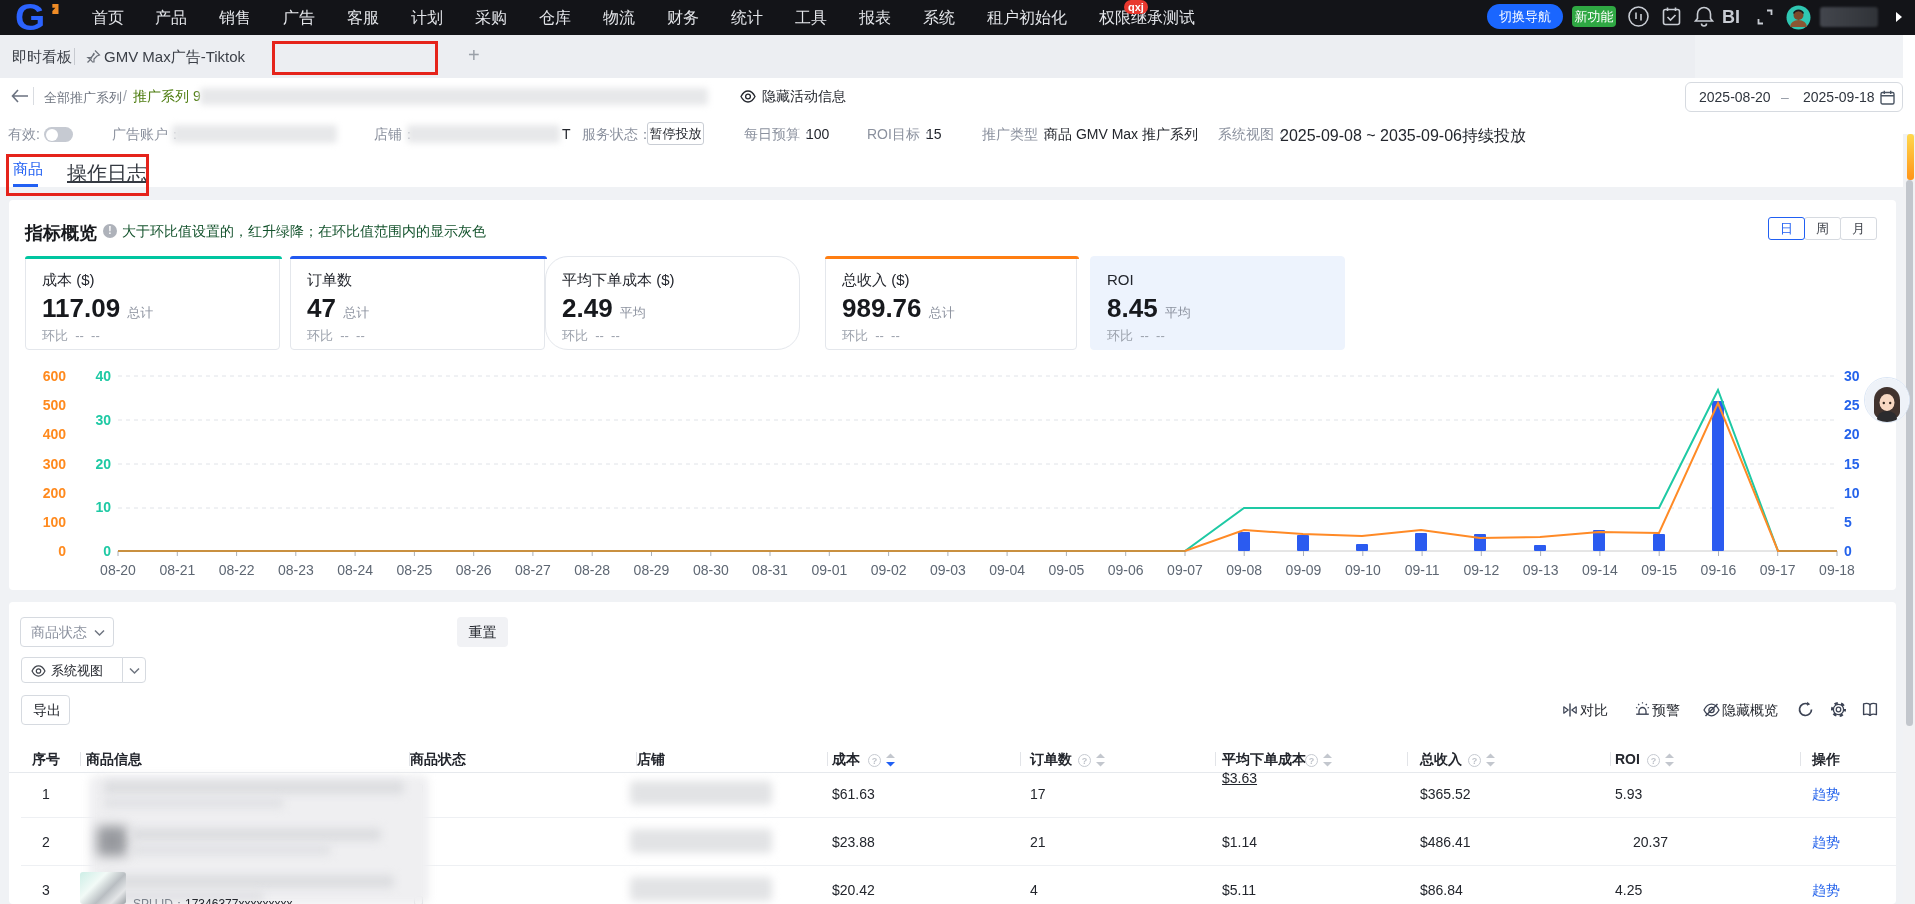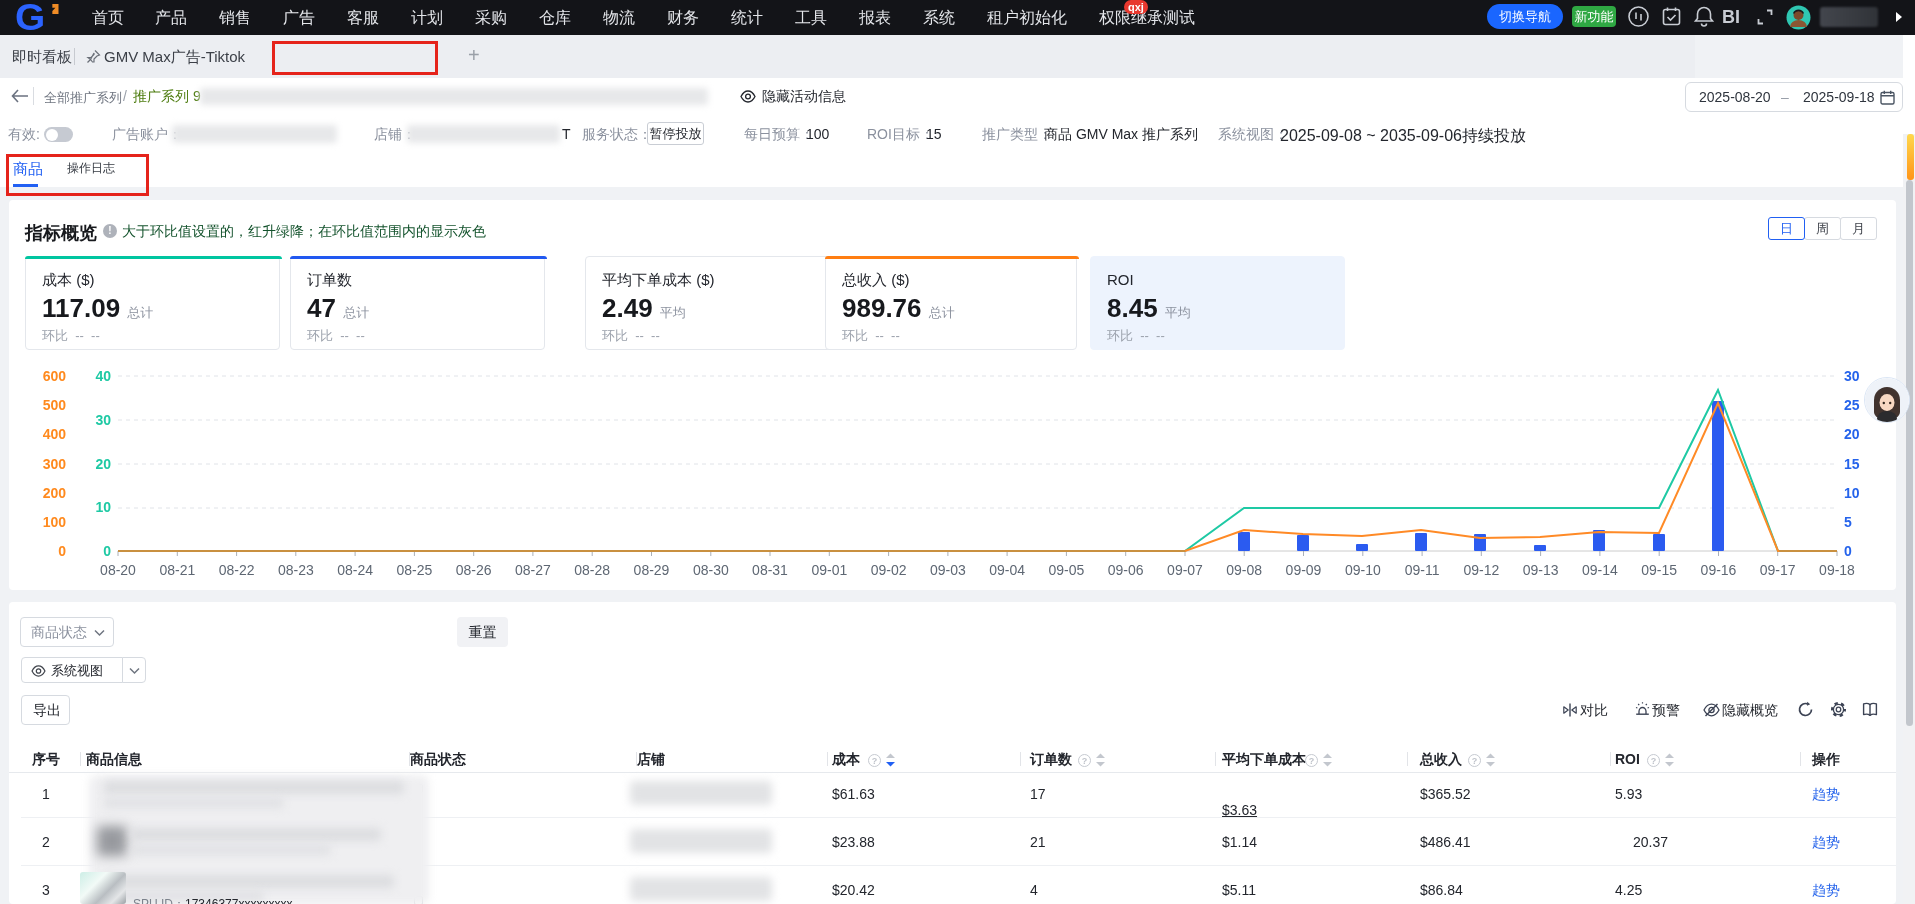--- a/index.html
+++ b/index.html
@@ -156,21 +156,21 @@
   <div style="position:absolute;left:806px;top:48px;font-size:14px;color:#23262d;">100</div>
   <div style="position:absolute;left:867px;top:48px;font-size:14px;color:#8b919e;">ROI目标：</div>
   <div style="position:absolute;left:926px;top:48px;font-size:14px;color:#23262d;">15</div>
   <div style="position:absolute;left:982px;top:48px;font-size:14px;color:#8b919e;">推广类型：</div>
   <div style="position:absolute;left:1044px;top:48px;font-size:14px;color:#23262d;">商品 GMV Max 推广系列</div>
   <div style="position:absolute;left:1218px;top:48px;font-size:14px;color:#8b919e;">系统视图：</div>
   <div style="position:absolute;left:1280px;top:48px;font-size:16px;color:#23262d;">2025-09-08 ~ 2035-09-06持续投放</div>
 
   <div style="position:absolute;left:13px;top:82px;font-size:15px;color:#2160f3;">商品</div>
   <div style="position:absolute;left:13px;top:106px;width:25px;height:3px;background:#2160f3;"></div>
-  <div style="position:absolute;left:67px;top:82px;font-size:12px;color:#353a42;">操作日志</div>
+  <div style="position:absolute;left:67px;top:82px;font-size:20px;color:#353a42;text-decoration:underline;">操作日志</div>
   <div class="redbox2"></div>
 </div>
 <div class="card" id="chartcard">
   <div style="position:absolute;left:16px;top:21px;font-size:18px;font-weight:bold;color:#17191d;">指标概览</div>
   <div style="position:absolute;left:94px;top:24px;width:14px;height:14px;border-radius:50%;background:#aeb2ba;color:#fff;font-size:10px;font-weight:bold;text-align:center;line-height:14px;">!</div>
   <div style="position:absolute;left:113px;top:23px;font-size:14px;color:#14532d;">大于环比值设置的，红升绿降；在环比值范围内的显示灰色</div>
   <div class="dwm" style="left:1759px;border-color:#2160f3;color:#2160f3;z-index:2;">日</div>
   <div class="dwm" style="left:1795px;">周</div>
   <div class="dwm" style="left:1831px;">月</div>
 
@@ -179,21 +179,21 @@
     <div class="tt">成本 ($)</div>
       <div class="val">117.09 <span class="suf">总计</span></div>
       <div class="hb">环比&nbsp;&nbsp;--&nbsp;&nbsp;--</div>
     </div>
   <div class="mcard" style="left:281px;">
       <div style="position:absolute;left:-1px;top:-1px;width:257px;height:3px;background:#2158f0;border-radius:3px 3px 0 0;"></div>
     <div class="tt">订单数</div>
       <div class="val">47 <span class="suf">总计</span></div>
       <div class="hb">环比&nbsp;&nbsp;--&nbsp;&nbsp;--</div>
     </div>
-  <div class="mcard" style="left:576px;">
+  <div class="mcard" style="left:536px;border-radius:23px;">
     <div class="tt">平均下单成本 ($)</div>
       <div class="val">2.49 <span class="suf">平均</span></div>
       <div class="hb">环比&nbsp;&nbsp;--&nbsp;&nbsp;--</div>
     </div>
   <div class="mcard" style="left:816px;width:252px;">
       <div style="position:absolute;left:-1px;top:-1px;width:254px;height:3px;background:#ff7e12;border-radius:3px 3px 0 0;"></div>
     <div class="tt">总收入 ($)</div>
       <div class="val">989.76 <span class="suf">总计</span></div>
       <div class="hb">环比&nbsp;&nbsp;--&nbsp;&nbsp;--</div>
     </div>
@@ -435,21 +435,21 @@
 
   <div style="position:absolute;left:12px;top:215px;width:1875px;height:1px;background:#eef0f3;"></div>
   <div style="position:absolute;left:12px;top:263px;width:1875px;height:1px;background:#eef0f3;"></div>
   <div class="td" style="left:33px;top:184px;">1</div>
   <div style="position:absolute;left:80px;top:173px;width:340px;height:130px;background:#efeff1;filter:blur(4px);border-radius:8px;"></div>
   <div class="blur-row" style="left:95px;top:179px;width:300px;height:13px;background:#dcdde0;"></div>
   <div class="blur-row" style="left:95px;top:196px;width:180px;height:10px;background:#e0e1e4;"></div>
   <div class="blur-row" style="left:621px;top:179px;width:142px;height:24px;"></div>
   <div class="td" style="left:823px;top:184px;">$61.63</div>
   <div class="td" style="left:1021px;top:184px;">17</div>
-  <div class="td" style="left:1213px;top:200px;text-decoration:underline;">$3.63</div>
+  <div class="td" style="left:1213px;top:168px;text-decoration:underline;">$3.63</div>
   <div class="td" style="left:1411px;top:184px;">$365.52</div>
   <div class="td" style="left:1606px;top:184px;">5.93</div>
   <div class="td trend" style="left:1803px;top:184px;">趋势</div>
   <div class="td" style="left:33px;top:232px;">2</div>
   <div style="position:absolute;left:88px;top:224px;width:30px;height:30px;background:#97999e;filter:blur(6px);border-radius:4px;"></div>
   <div class="blur-row" style="left:122px;top:226px;width:250px;height:13px;background:#dcdde0;"></div>
   <div class="blur-row" style="left:122px;top:243px;width:200px;height:10px;background:#e0e1e4;"></div>
   <div class="blur-row" style="left:621px;top:227px;width:142px;height:24px;"></div>
   <div class="td" style="left:823px;top:232px;">$23.88</div>
   <div class="td" style="left:1021px;top:232px;">21</div>

